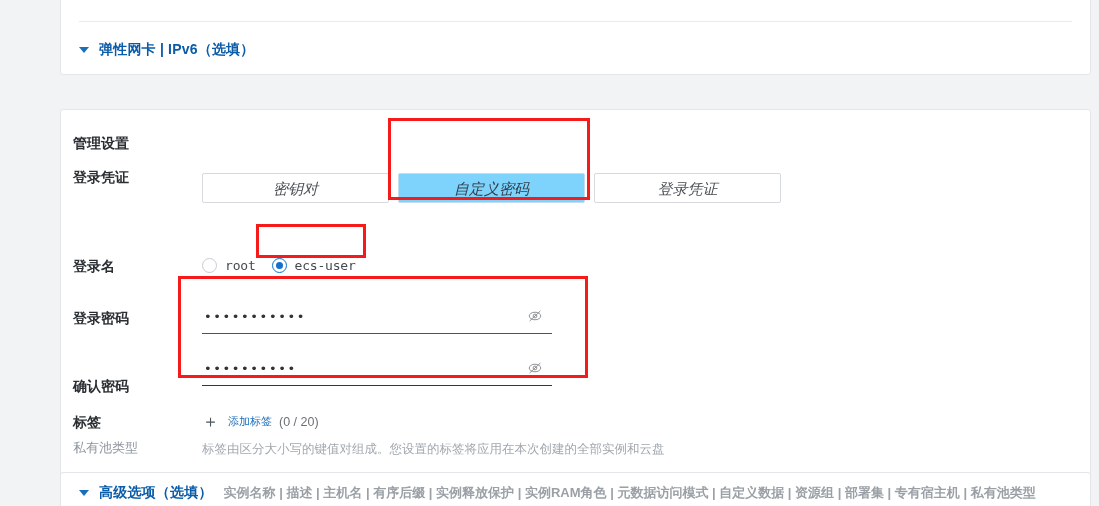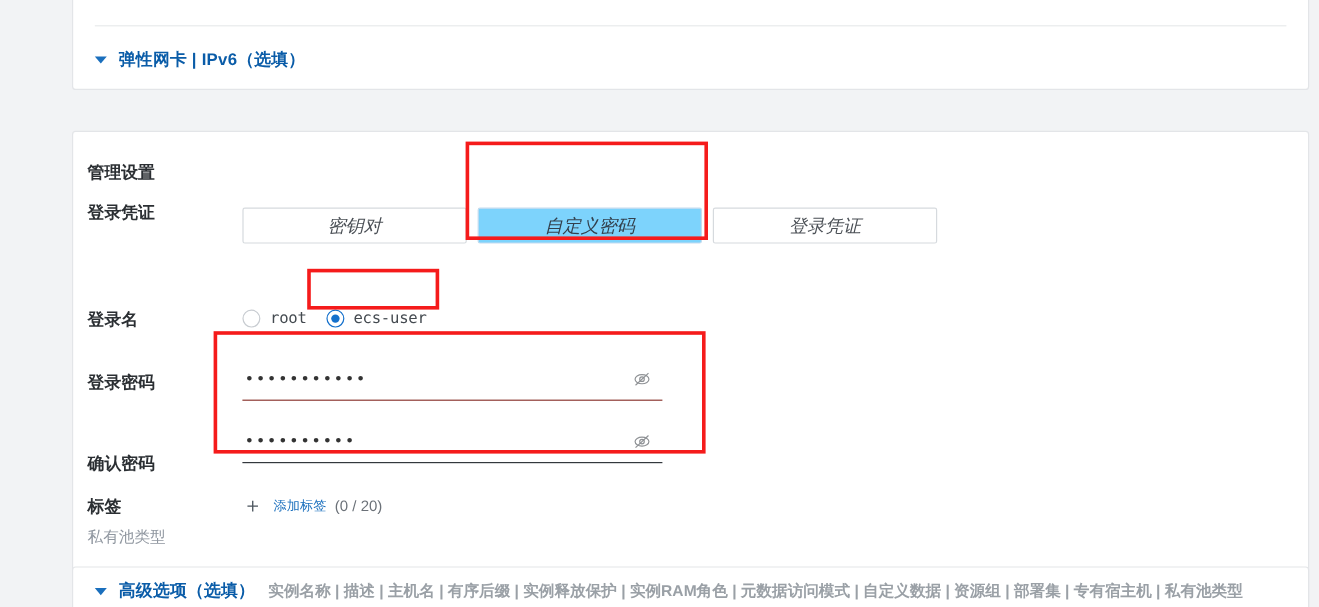--- a/index.html
+++ b/index.html
@@ -330,20 +330,21 @@
 
     <div class="form-label" style="left:12px; top:304px;">标签</div>
     <div class="form-sublink" style="left:12px; top:329px;">私有池类型</div>
 
     <div class="add-tag" style="left:141px; top:303px;">
       <span class="plus">＋</span>
       <span class="add-tag-label">添加标签</span>
       <span class="add-tag-count">(0 / 20)</span>
     </div>
 
+    <div class="helper" style="left:141px; top:331px;">标签由区分大小写的键值对组成。您设置的标签将应用在本次创建的全部实例和云盘</div>
   </div>
 
   <div class="card" id="card-bottom">
     <div class="collapse-row" style="left:18px; top:11px;">
       <span class="caret"></span>
       <span class="collapse-title">高级选项（选填）</span>
       <span class="collapse-sub">实例名称 | 描述 | 主机名 | 有序后缀 | 实例释放保护 | 实例RAM角色 | 元数据访问模式 | 自定义数据 | 资源组 | 部署集 | 专有宿主机 | 私有池类型</span>
     </div>
   </div>
 

